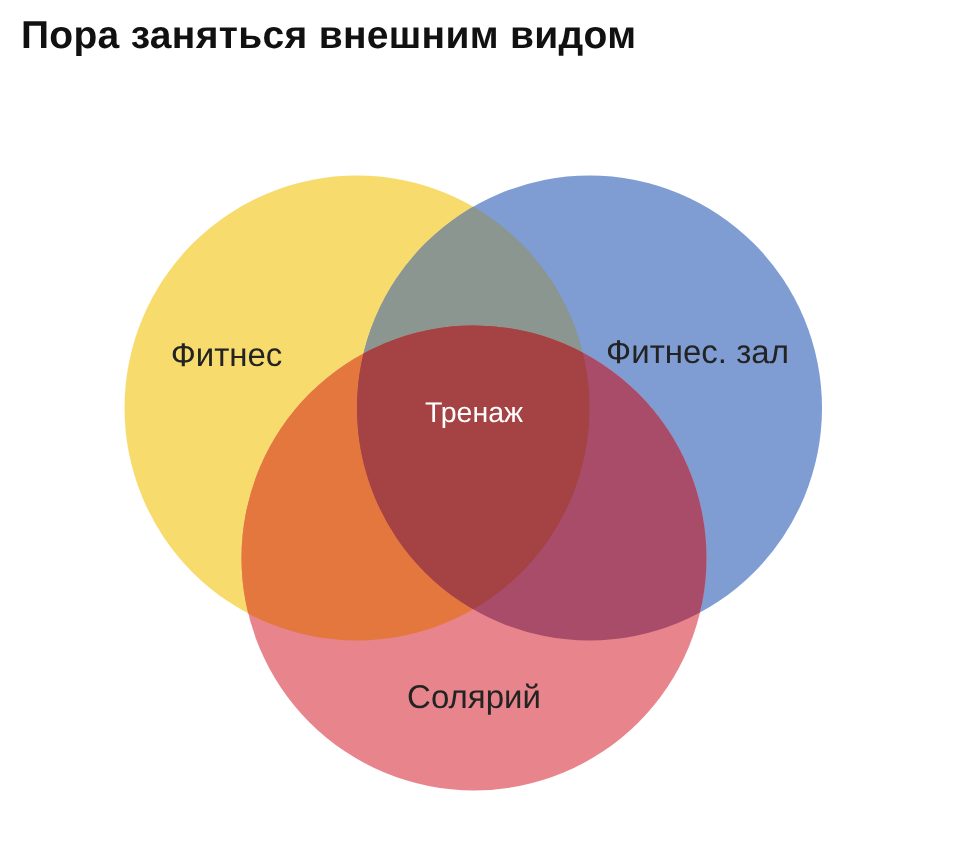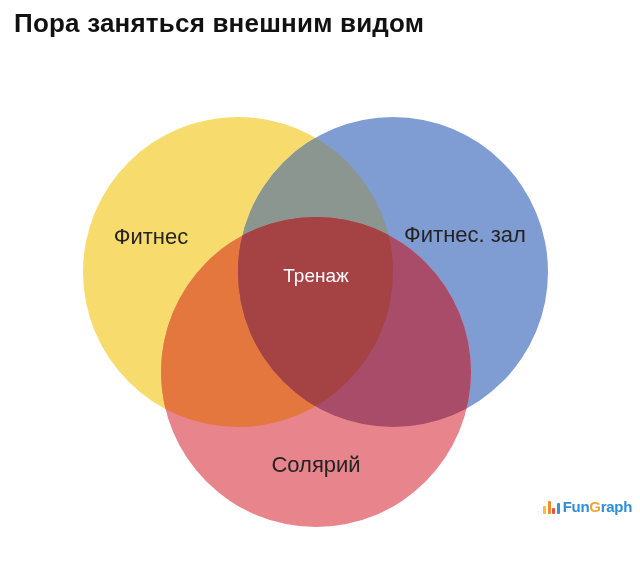--- a/index.html
+++ b/index.html
@@ -148,23 +148,14 @@
     <div class="venn-label" id="label-fitness">Фитнес</div>
 
     <div class="venn-label" id="label-gym">Фитнес. зал</div>
 
     <div class="venn-label center-label" id="label-garden">Тренаж</div>
 
     <div class="venn-label" id="label-solarium">Солярий</div>
 
   </div>
 
-  <div id="brand-logo">
-    <span id="brand-bars">
-      <i id="bar-1"></i>
-      <i id="bar-2"></i>
-      <i id="bar-3"></i>
-      <i id="bar-4"></i>
-    </span>
-    <span id="brand-text"><span id="brand-fun">Fun</span><span id="brand-g">G</span><span id="brand-raph">raph</span></span>
-  </div>
 
 </div>
 
 </body></html>

